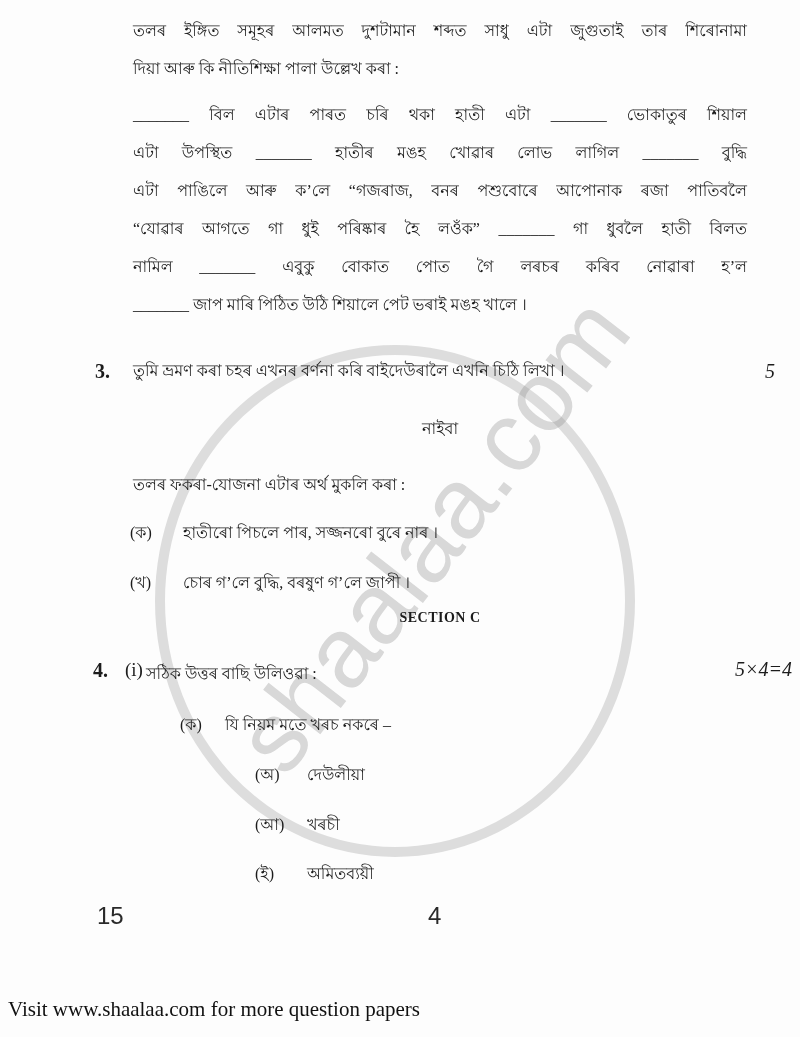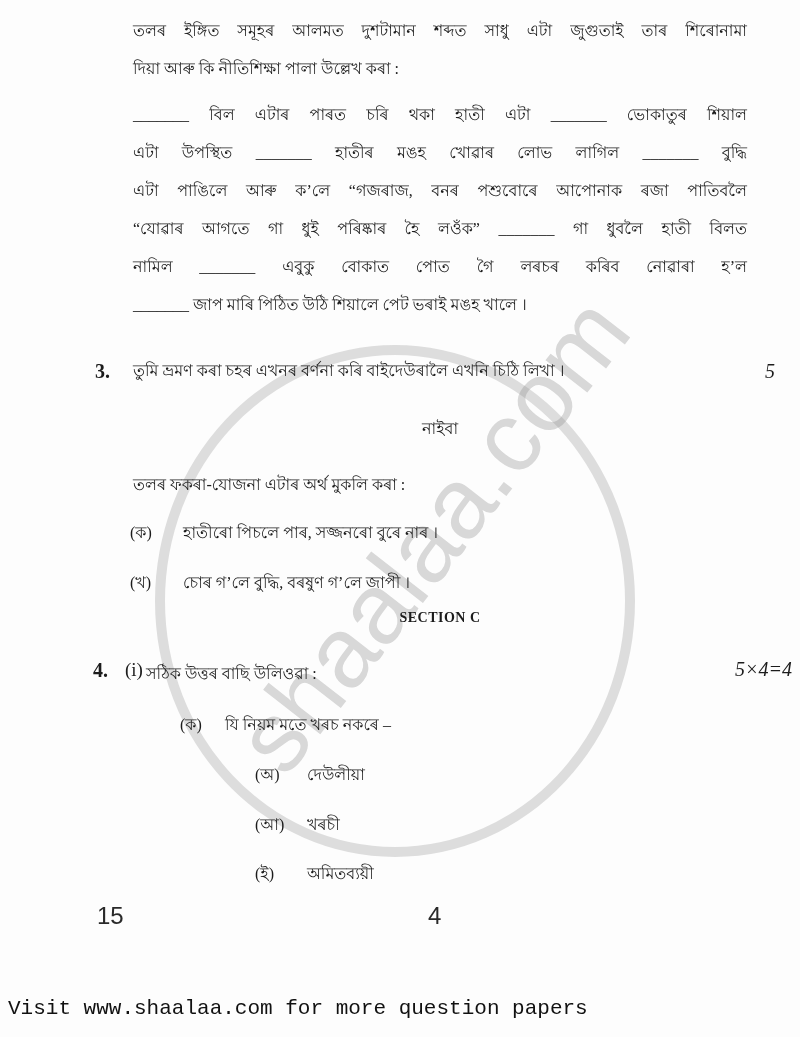--- a/index.html
+++ b/index.html
@@ -37,21 +37,21 @@
     font-family:"Liberation Sans", sans-serif;
     font-size:100px; line-height:110px;
     color:rgba(145,145,145,0.34);
     transform:rotate(-52deg);
     white-space:nowrap;
   }
 
   .pagenum { font-family:"Liberation Sans", sans-serif; font-size:24px; color:#2a2a2a; }
   .site-footer {
     position:absolute; left:8px; top:997px;
-    font-family:Liberation Mono, monospace;
+    font-family:Liberation Serif, serif;
     font-size:21px; color:#111;
   }
 </style>
 </head>
 <body>
 
 <div class="doc">
 
   <div>
     <div class="wm-ring"></div>

